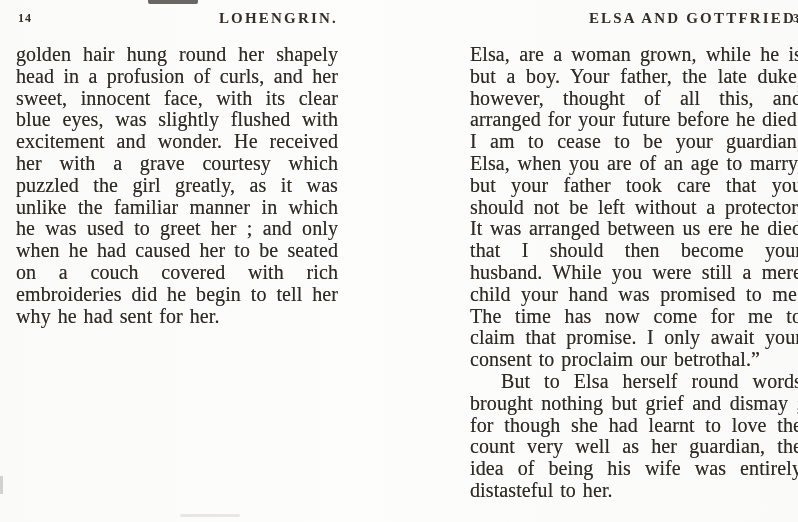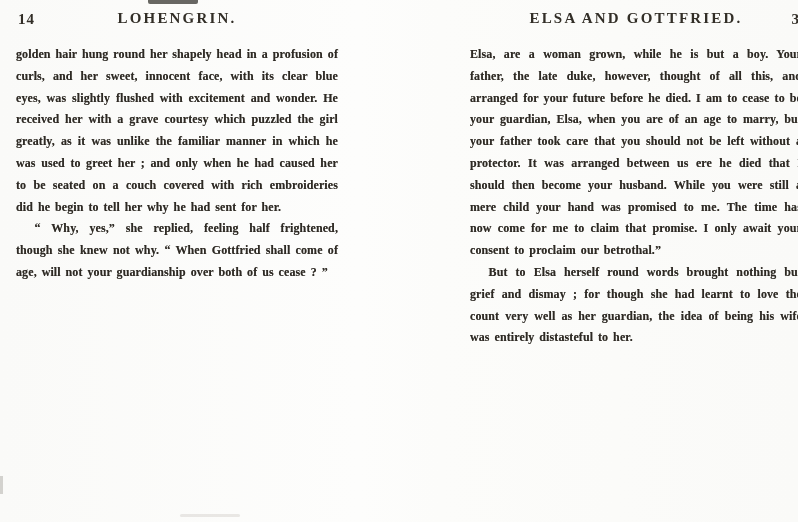--- a/index.html
+++ b/index.html
@@ -21,36 +21,35 @@
 
   .pagehead {
     position: relative;
     height: 22px;
     margin-bottom: 12px;
     font-size: 15px;
     font-weight: 700;
     letter-spacing: 2.2px;
     color: #322e27;
   }
-  .running { display: block; text-align: center; }
+  .running { display: block; text-align: right; }
   .pagenum {
     position: absolute; top: 1px;
-    font-size: 15px; letter-spacing: 1px; font-weight: 700;
+    font-size: 12px; letter-spacing: 1px; font-weight: 700;
   }
   .page-left  .pagenum { left: 2px; }
   .page-right .pagenum { right: 2px; }
 
   .bodytext {
-    font-size: 12px;
+    font-size: 20px;
     line-height: 21.8px;
     text-align: justify;
     word-spacing: 1.8px;
     letter-spacing: 0.1px;
     text-shadow: 0 0 0.4px rgba(46,42,36,0.55);
-    font-weight: bold;
   }
   .bodytext p { margin: 0; }
   .bodytext p.indent { text-indent: 1.55em; }
 
   .artifact-top {
     position: absolute;
     left: 148px; top: 0;
     width: 50px; height: 4px;
     background: #4e4c48;
     border-radius: 0 0 2px 2px;
@@ -81,21 +80,20 @@
   <div class="artifact-edge"></div>
   <div class="artifact-bottom"></div>
 
   <div class="page page-left">
     <div class="pagehead">
       <span class="pagenum">14</span>
       <span class="running">LOHENGRIN.</span>
     </div>
     <div class="bodytext">
       <p>golden hair hung round her shapely head in a profusion of curls, and her sweet, innocent face, with its clear blue eyes, was slightly flushed with excitement and wonder.  He received her with a grave courtesy which puzzled the girl greatly, as it was unlike the familiar manner in which he was used to greet her ; and only when he had caused her to be seated on a couch covered with rich embroideries did he begin to tell her why he had sent for her.</p>
-      <p class="indent">“ Why, yes,” she replied, feeling half frightened, though she knew not why. “ When Gottfried shall come of age, will not your guardianship over both of us cease ? ”</p>
     </div>
   </div>
 
   <div class="page page-right">
     <div class="pagehead">
       <span class="running">ELSA AND GOTTFRIED.</span>
       <span class="pagenum">3</span>
     </div>
     <div class="bodytext">
       <p>Elsa, are a woman grown, while he is but a boy.  Your father, the late duke, however, thought of all this, and arranged for your future before he died.  I am to cease to be your guardian, Elsa, when you are of an age to marry, but your father took care that you should not be left without a protector.  It was arranged between us ere he died that I should then become your husband.  While you were still a mere child your hand was promised to me.  The time has now come for me to claim that promise.  I only await your consent to proclaim our betrothal.”</p>

